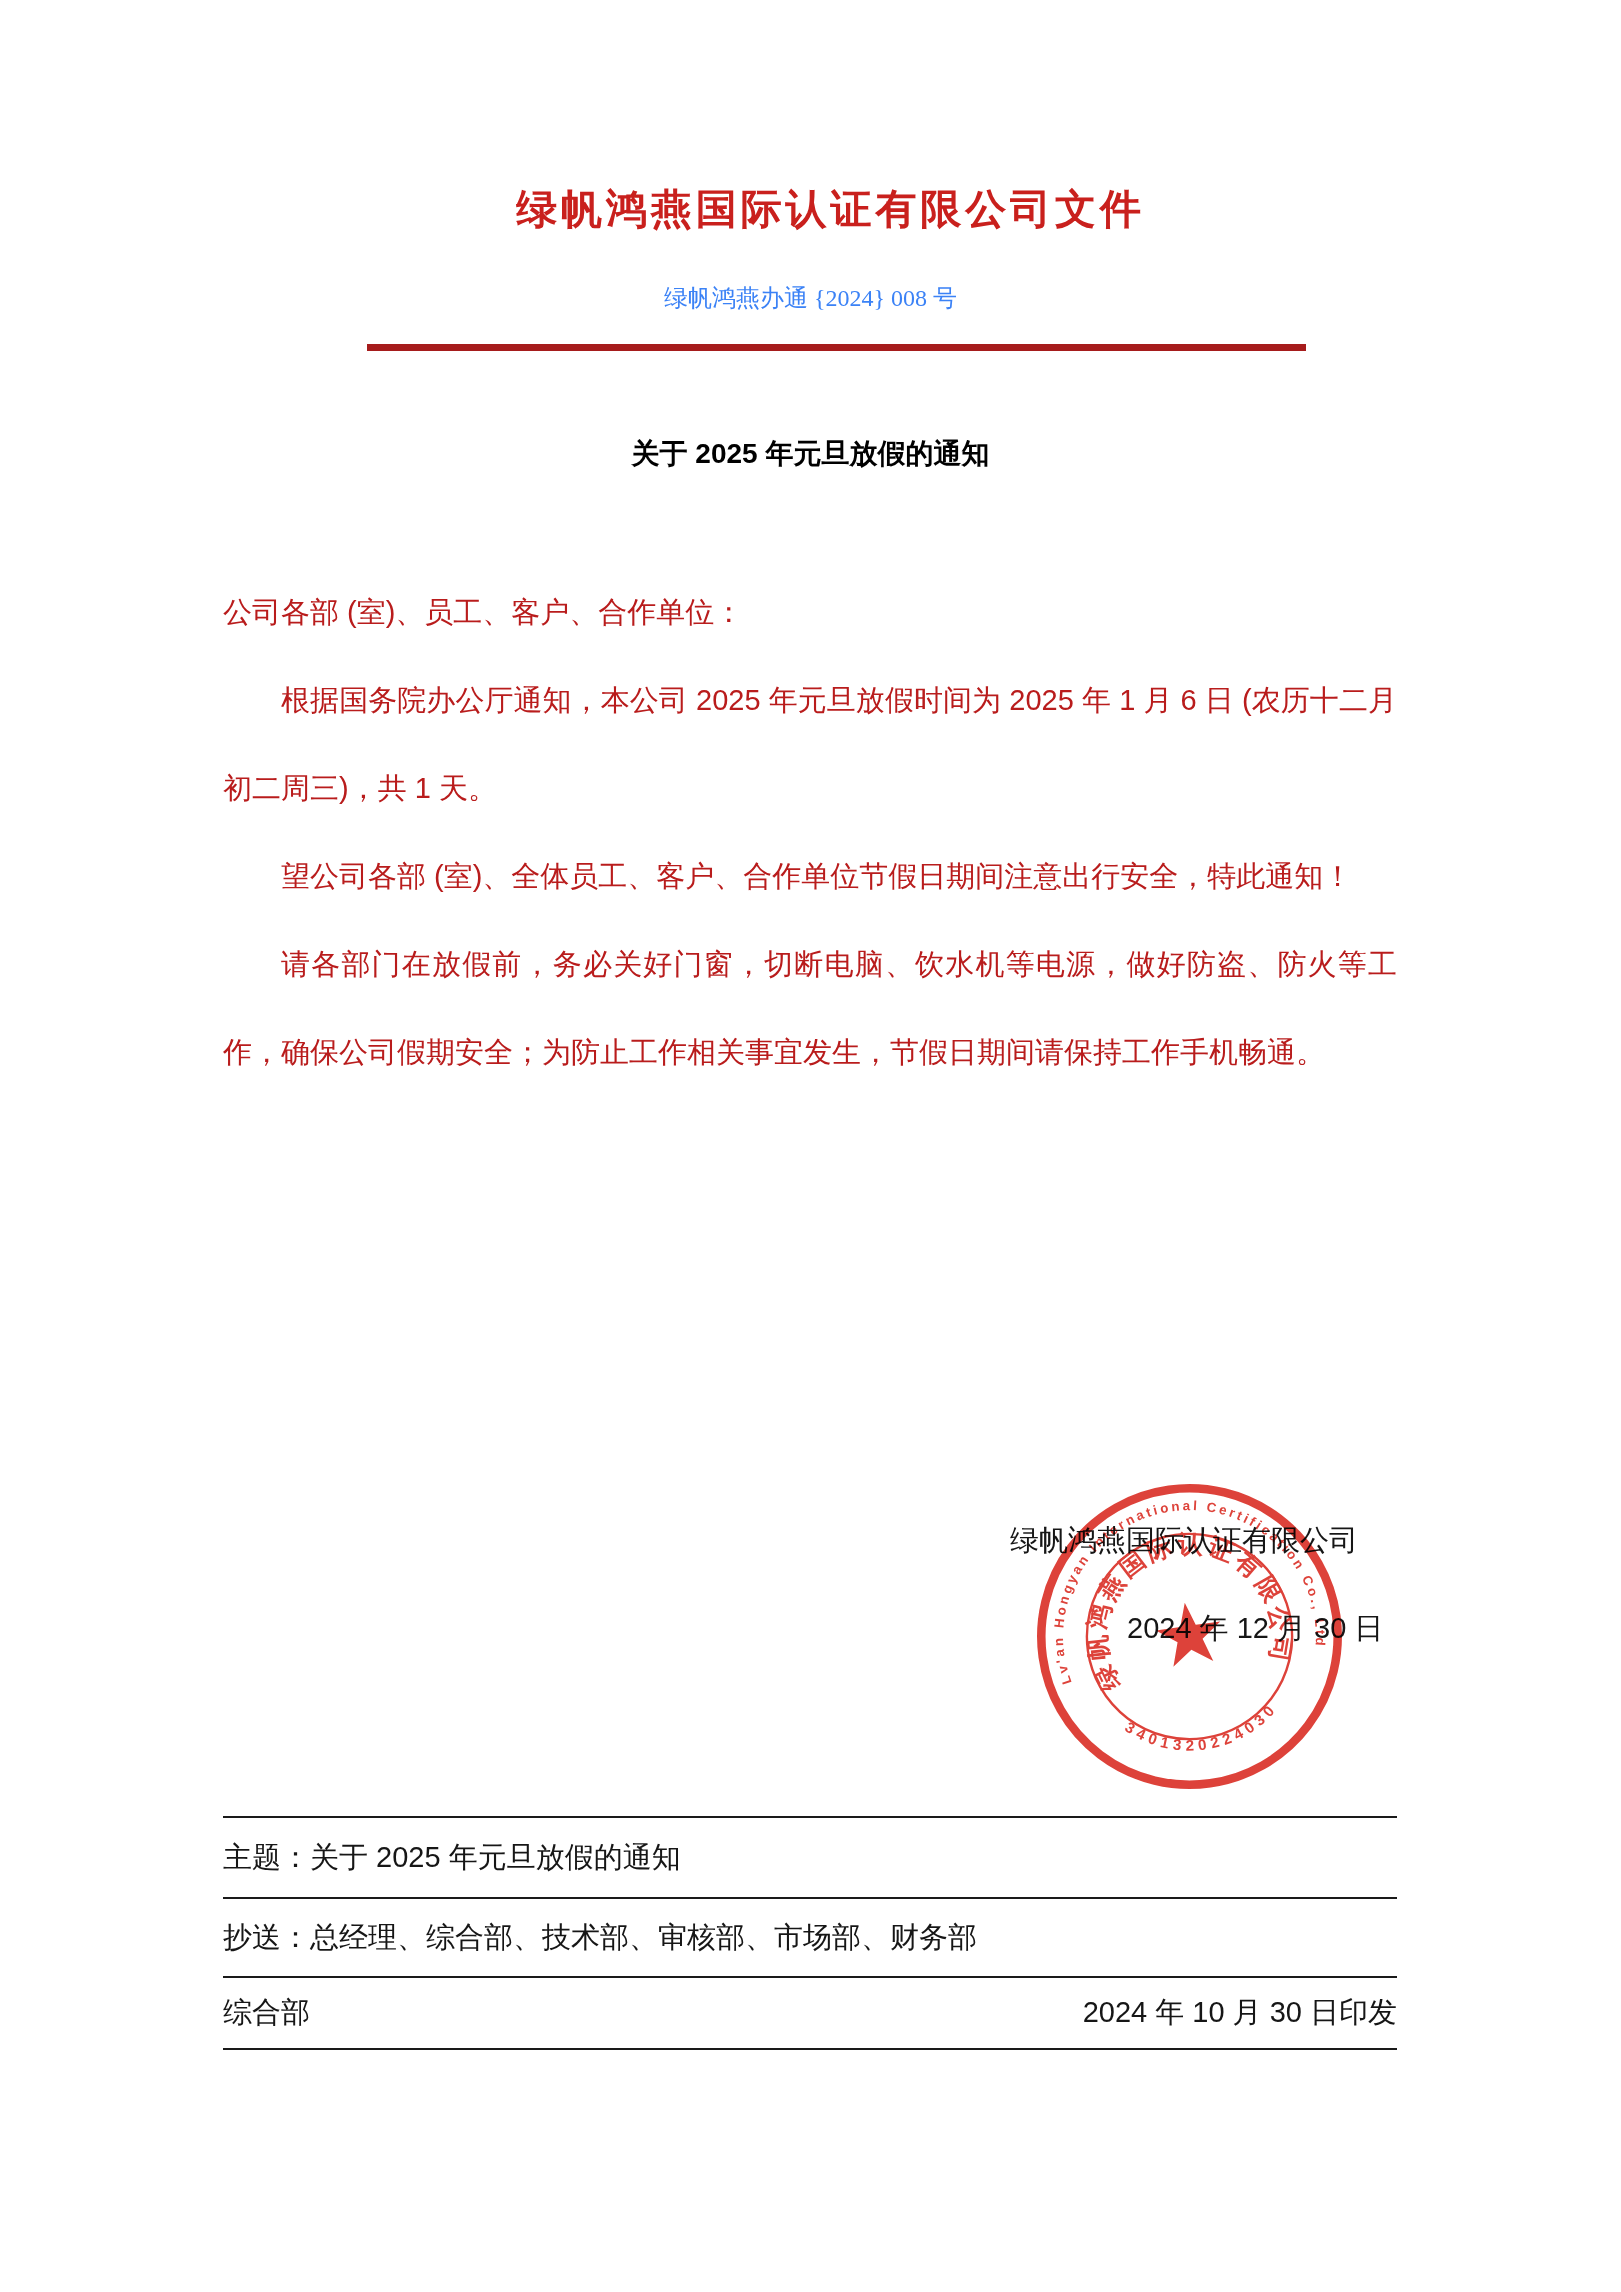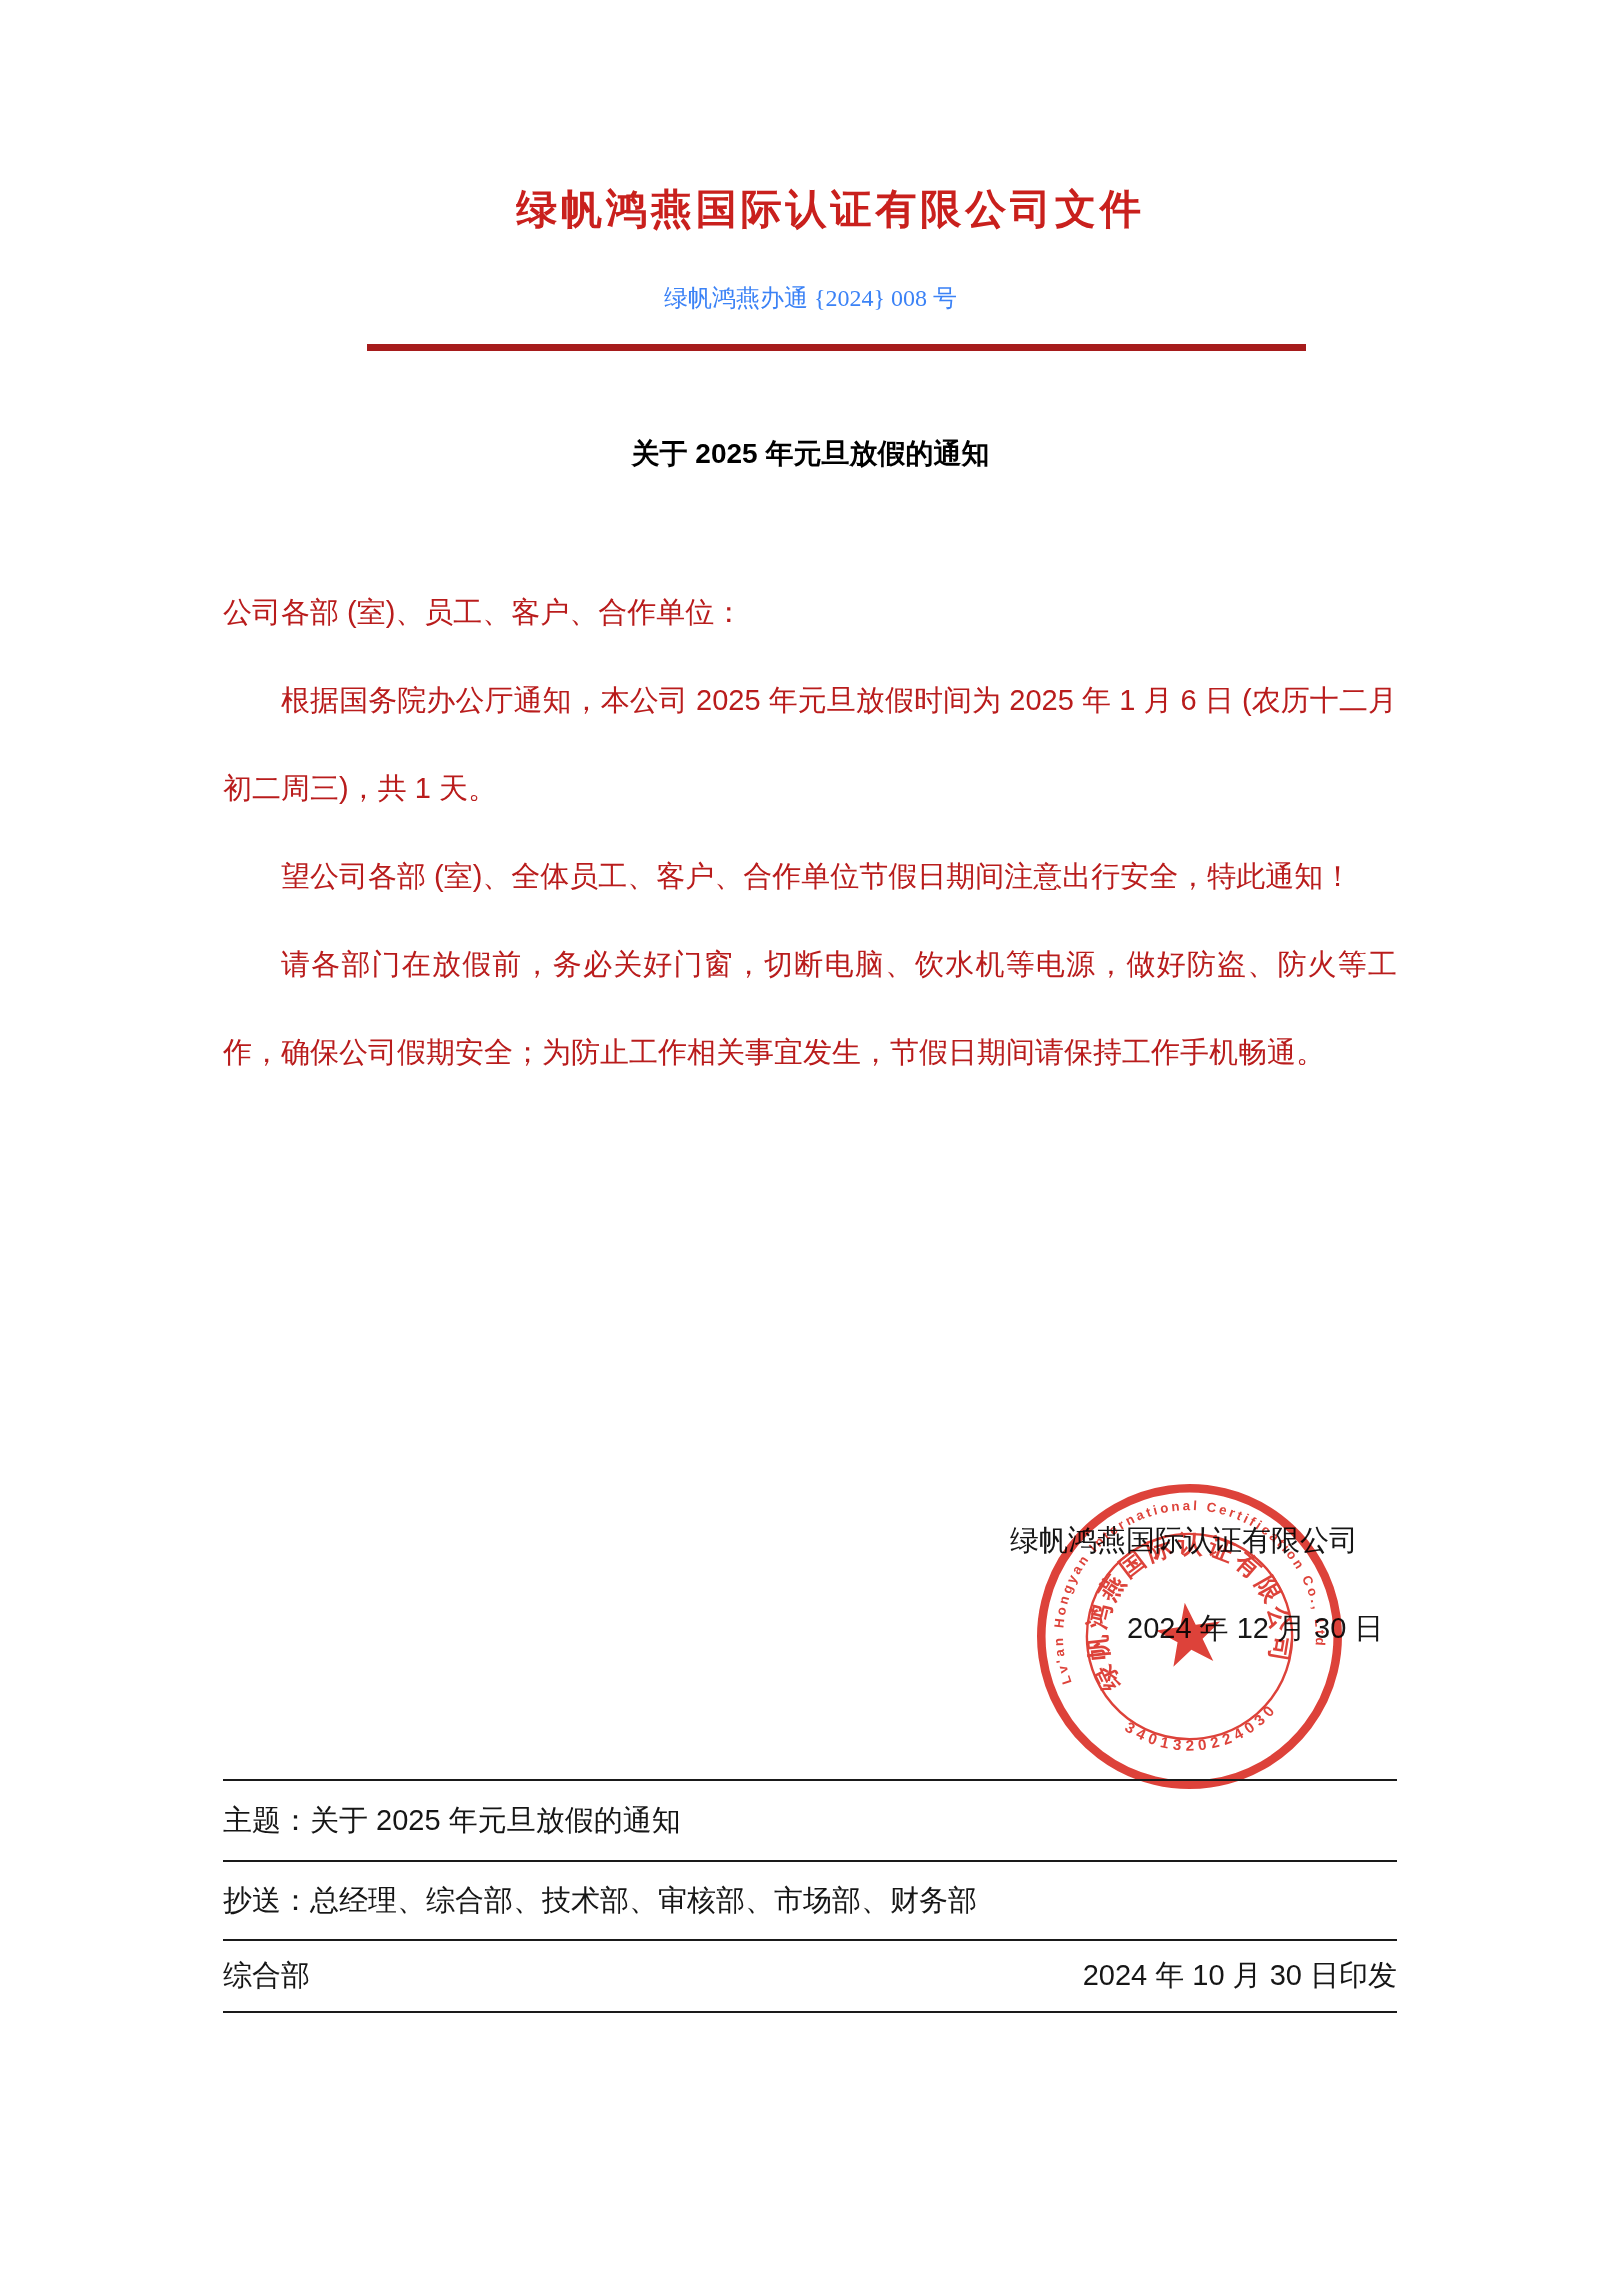--- a/index.html
+++ b/index.html
@@ -87,21 +87,21 @@
     width: 1174px;
     font-size: 29px;
     color: #161616;
     border-bottom: 2.9px solid #1a1a1a;
   }
   .footer-row {
     display: flex;
     align-items: center;
     border-top: 2px solid #1a1a1a;
   }
-  .footer-row.r1 { height: 79px; }
+  .footer-row.r1 { height: 79px; margin-top: 37px; }
   .footer-row.r2 { height: 77px; }
   .footer-row.r3 { height: 70px; justify-content: space-between; }
   .footer-row span { white-space: nowrap; }
 </style>
 </head>
 <body>
 
 <div class="page">
 
   <div class="org-title">绿帆鸿燕国际认证有限公司文件</div>

